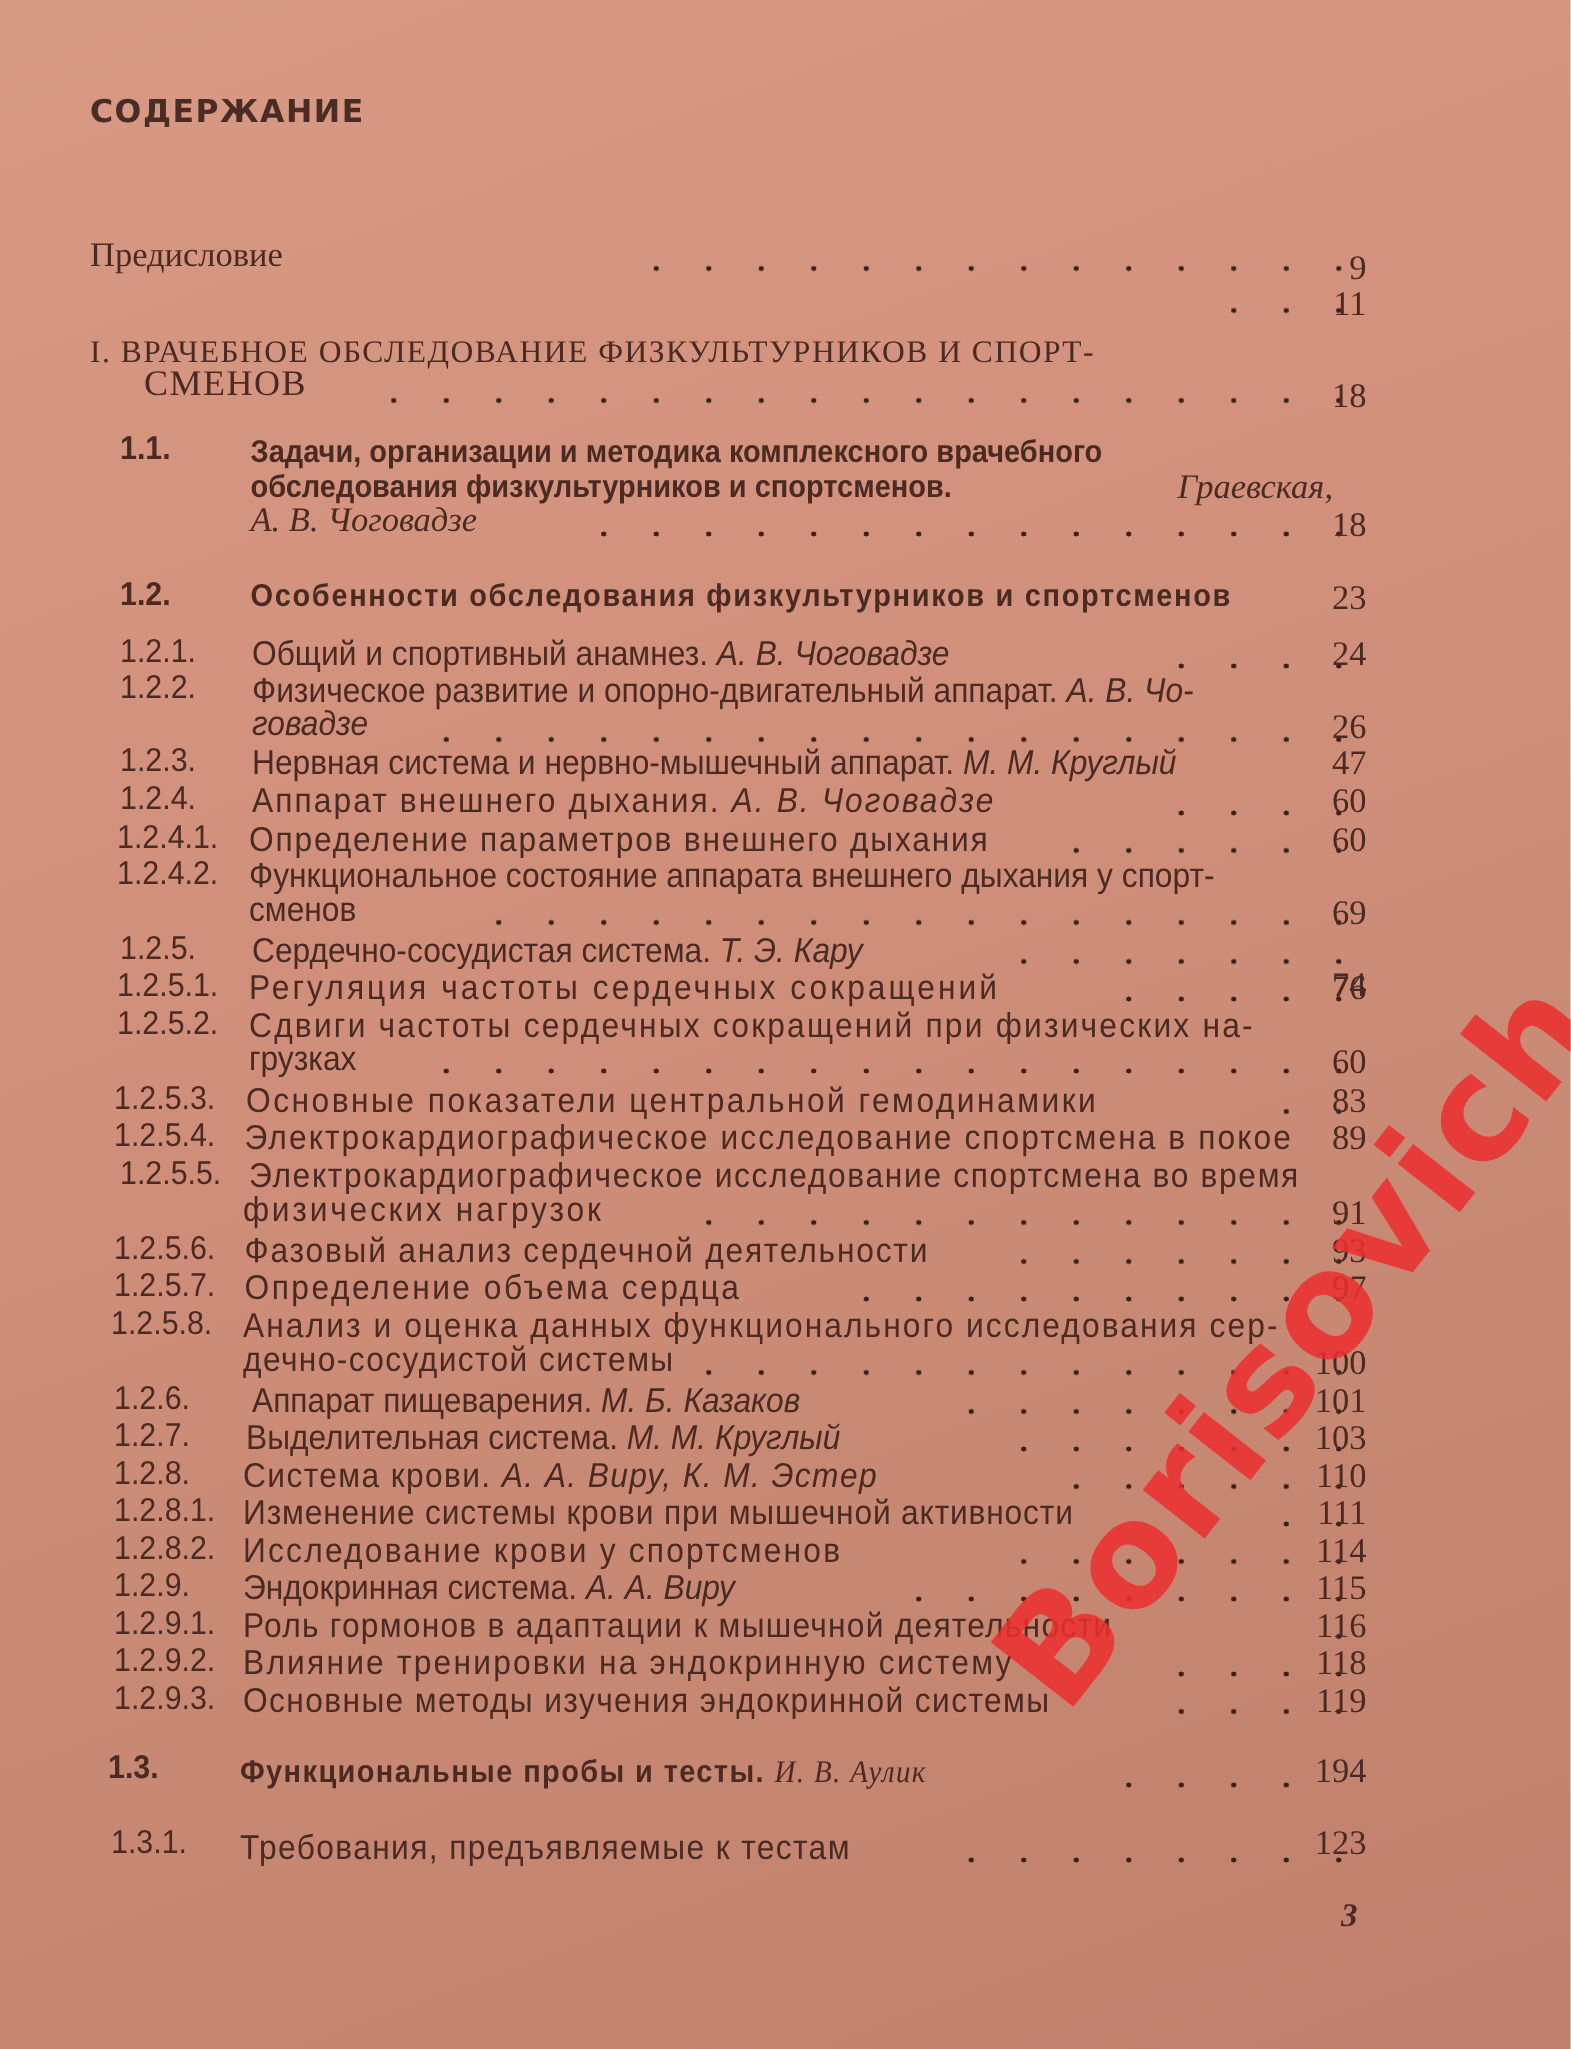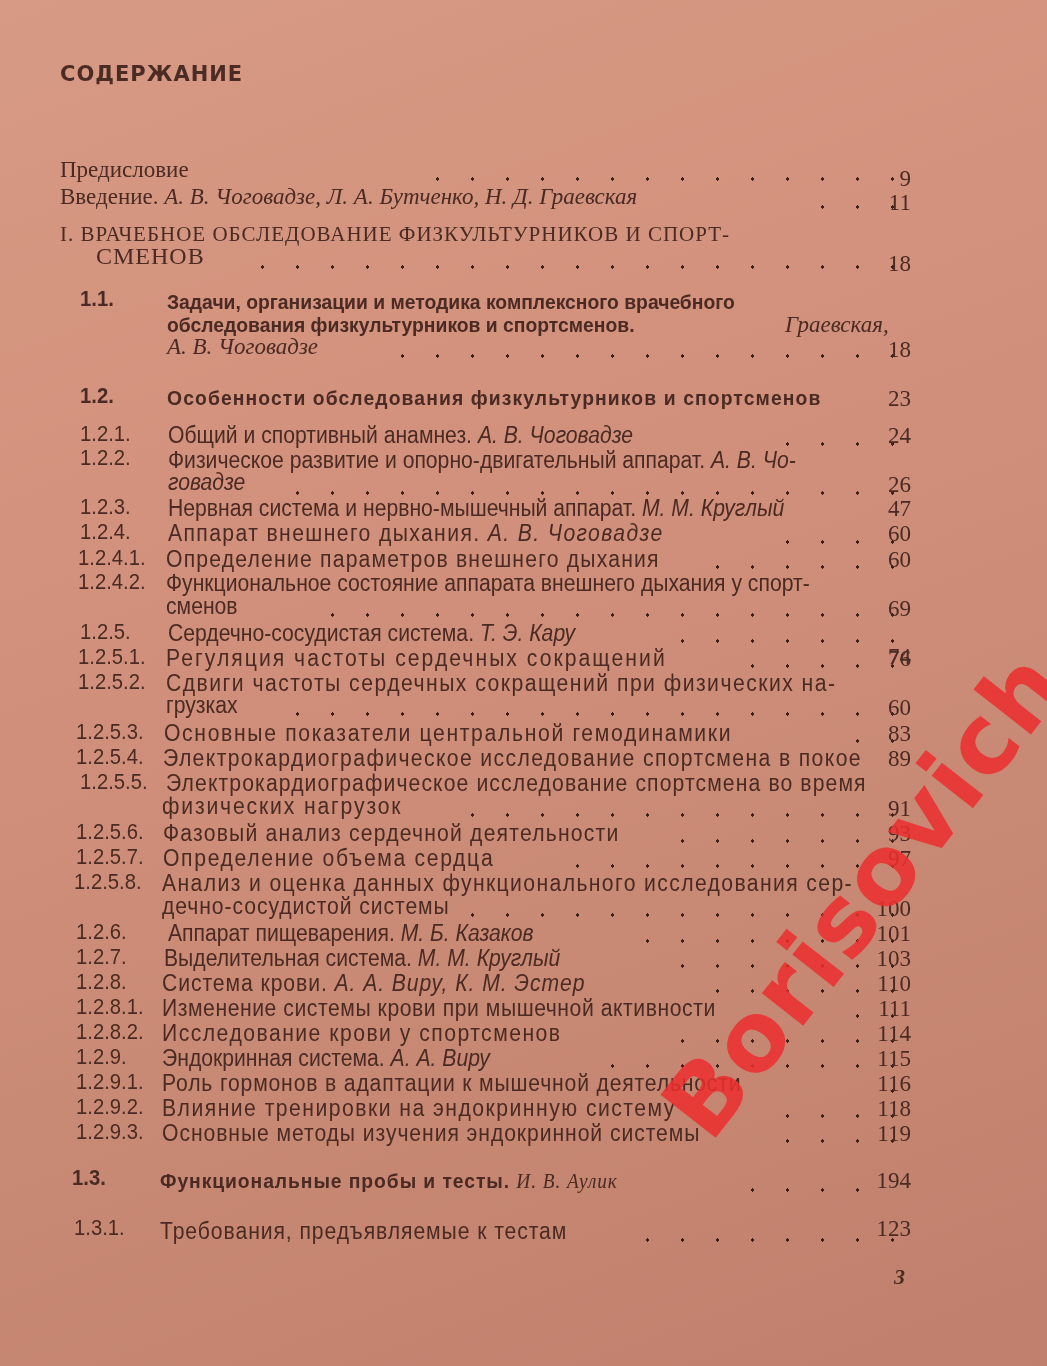--- a/index.html
+++ b/index.html
@@ -39,24 +39,20 @@
 <body>
 
 <div class="page">
 
   <div class="heading">СОДЕРЖАНИЕ</div>
 
   <div class="line" style="left:60px;top:158px;">Предисловие</div>
   <div class="dots" style="left:420px;width:490px;top:177px;"></div>
   <div class="page-no" style="top:166px;">9</div>
 
-  <div class="line" style="left:60px;top:185px;">
-    <span>Введение.</span>
-    <span class="author">А. В. Чоговадзе, Л. А. Бутченко, Н. Д. Граевская</span>
-  </div>
   <div class="dots" style="left:815px;width:95px;top:205px;"></div>
   <div class="page-no" style="top:190px;">11</div>
 
   <div class="line caps" style="left:60px;top:222px;font-size:21px;">
     <span>I.</span>
     <span>ВРАЧЕБНОЕ ОБСЛЕДОВАНИЕ ФИЗКУЛЬТУРНИКОВ И СПОРТ-</span>
   </div>
   <div class="line caps" style="left:96px;top:244px;font-size:24px;">СМЕНОВ</div>
   <div class="dots" style="left:255px;width:655px;top:265px;"></div>
   <div class="page-no" style="top:251px;">18</div>

